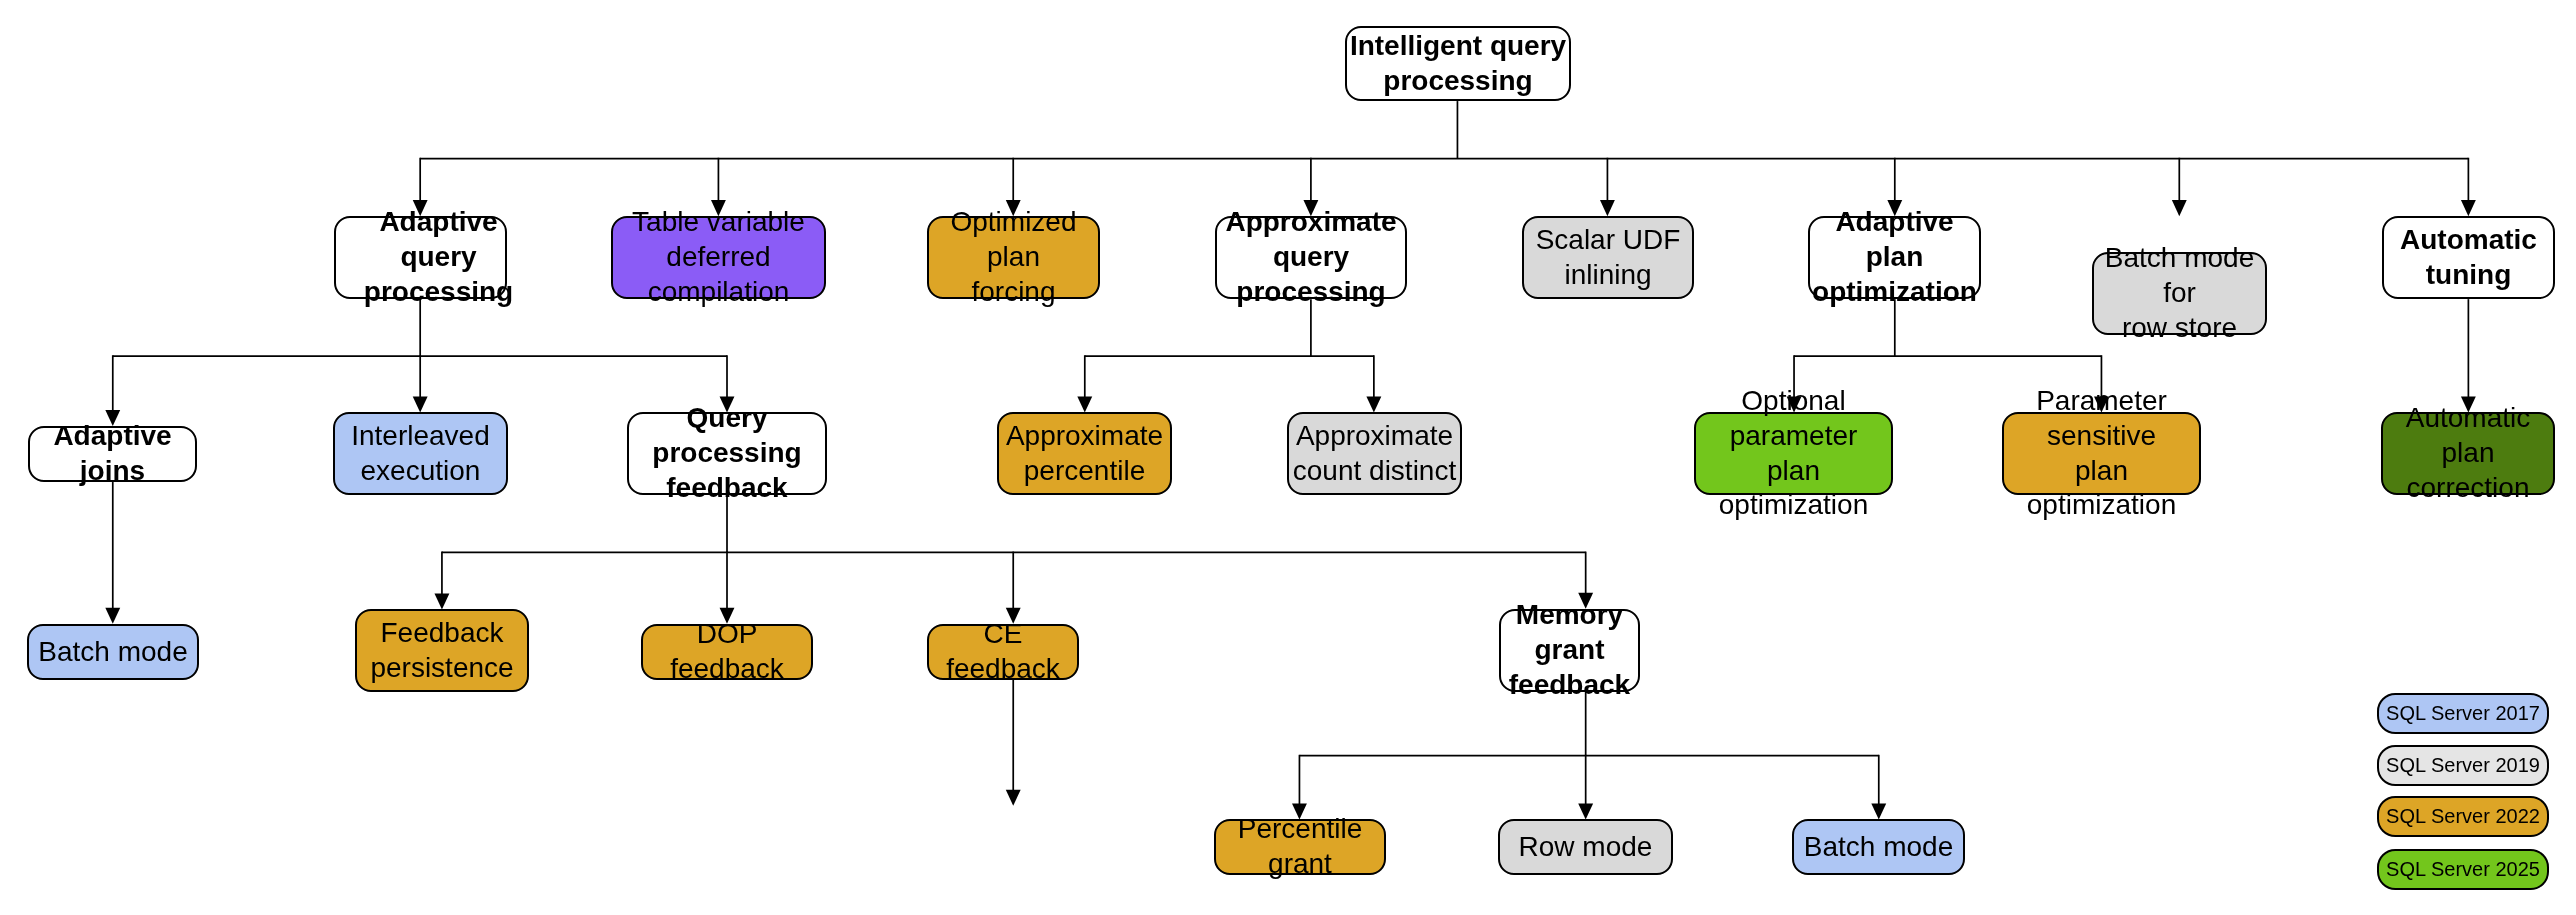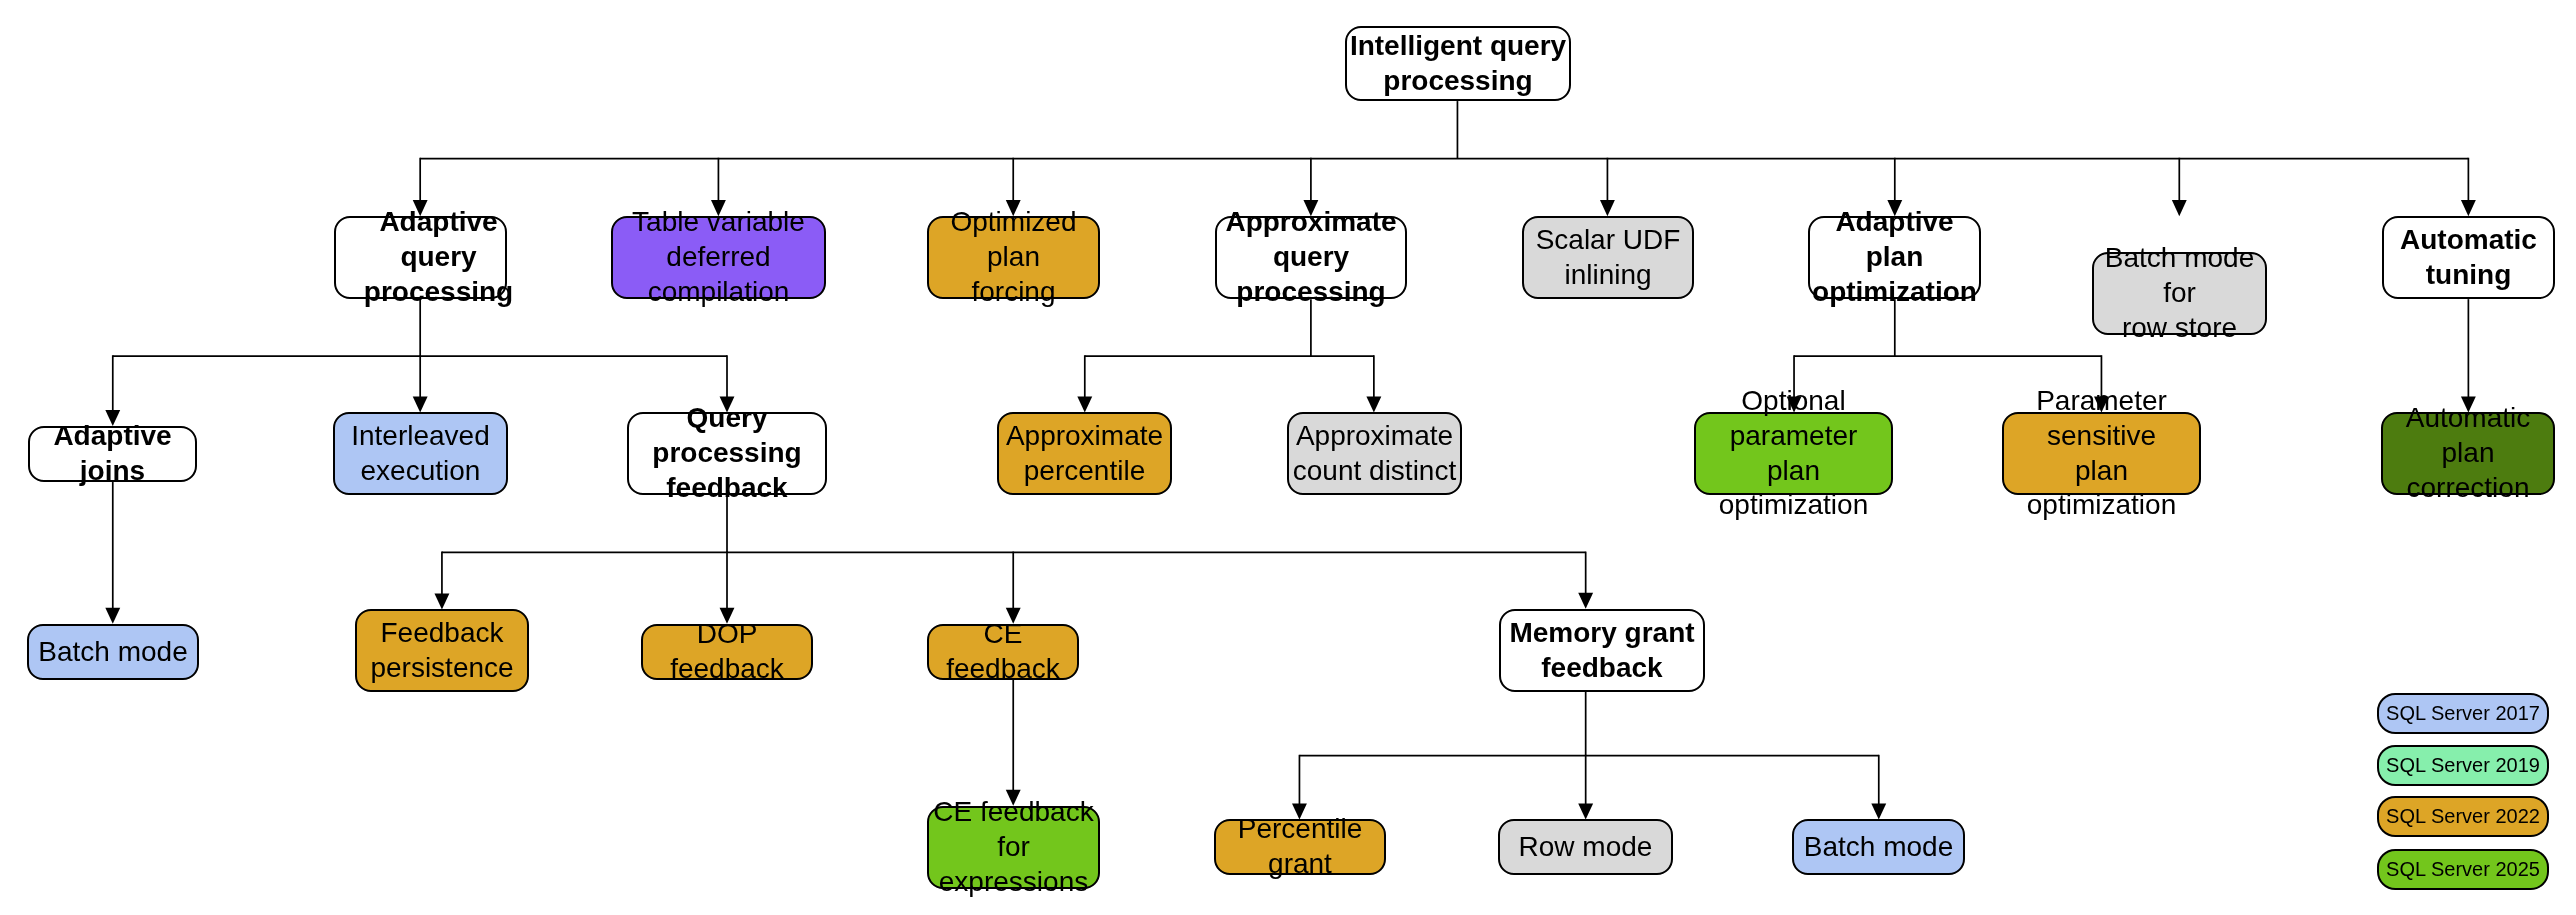--- a/index.html
+++ b/index.html
@@ -150,25 +150,23 @@
 plan optimization</div>
     <div class="node" style="left: 2002px; top: 412px; width: 199px; height: 83px; background: rgb(221, 165, 38); border-color: rgb(0, 0, 0);">Parameter sensitive
 plan optimization</div>
     <div class="node" style="left: 2381px; top: 412px; width: 174px; height: 83px; background: #4d7c0f; border-color: rgb(0, 0, 0);">Automatic plan
 correction</div>
     <div class="node" style="left: 27px; top: 624px; width: 172px; height: 56px; background: rgb(174, 198, 244); border-color: rgb(0, 0, 0);">Batch mode</div>
     <div class="node" style="left: 355px; top: 609px; width: 174px; height: 83px; background: rgb(221, 165, 38); border-color: rgb(0, 0, 0);">Feedback
 persistence</div>
     <div class="node" style="left: 641px; top: 624px; width: 172px; height: 56px; background: rgb(221, 165, 38); border-color: rgb(0, 0, 0);">DOP feedback</div>
     <div class="node" style="left: 927px; top: 624px; width: 152px; height: 56px; background: rgb(221, 165, 38); border-color: rgb(0, 0, 0);">CE feedback</div>
-    <div class="node bold" style="left: 1499px; top: 609px; width: 206px; height: 83px; background: rgb(255, 255, 255); border-color: rgb(0, 0, 0);">Memory grant
+    <div class="node bold" style="left: 1499px; top: 609px; width: 141px; height: 83px; background: rgb(255, 255, 255); border-color: rgb(0, 0, 0);">Memory grant
 feedback</div>
-    <div class="node" style="left: 927px; top: 806px; width: 173px; height: 83px; background: rgb(115, 198, 28); border-color: rgb(0, 0, 0);">CE feedback for
-expressions</div>
     <div class="node" style="left: 1214px; top: 819px; width: 172px; height: 56px; background: rgb(221, 165, 38); border-color: rgb(0, 0, 0);">Percentile grant</div>
     <div class="node" style="left: 1498px; top: 819px; width: 175px; height: 56px; background: rgb(217, 217, 217); border-color: rgb(0, 0, 0);">Row mode</div>
     <div class="node" style="left: 1792px; top: 819px; width: 173px; height: 56px; background: rgb(174, 198, 244); border-color: rgb(0, 0, 0);">Batch mode</div>
     <div class="legend-item" style="left: 2377px; top: 693px; width: 172px; height: 41px; background: rgb(174, 198, 244); border-color: rgb(0, 0, 0);">SQL Server 2017</div>
-    <div class="legend-item" style="left: 2377px; top: 745px; width: 172px; height: 41px; background: #86efac; border-color: rgb(0, 0, 0);">SQL Server 2019</div>
+    <div class="legend-item" style="left: 2377px; top: 745px; width: 172px; height: 41px; background: #e5e5e5; border-color: rgb(0, 0, 0);">SQL Server 2019</div>
     <div class="legend-item" style="left: 2377px; top: 796px; width: 172px; height: 41px; background: rgb(221, 165, 38); border-color: rgb(0, 0, 0);">SQL Server 2022</div>
     <div class="legend-item" style="left: 2377px; top: 849px; width: 172px; height: 41px; background: rgb(115, 198, 28); border-color: rgb(0, 0, 0);">SQL Server 2025</div>
   </div>
 
 
 </body></html>

